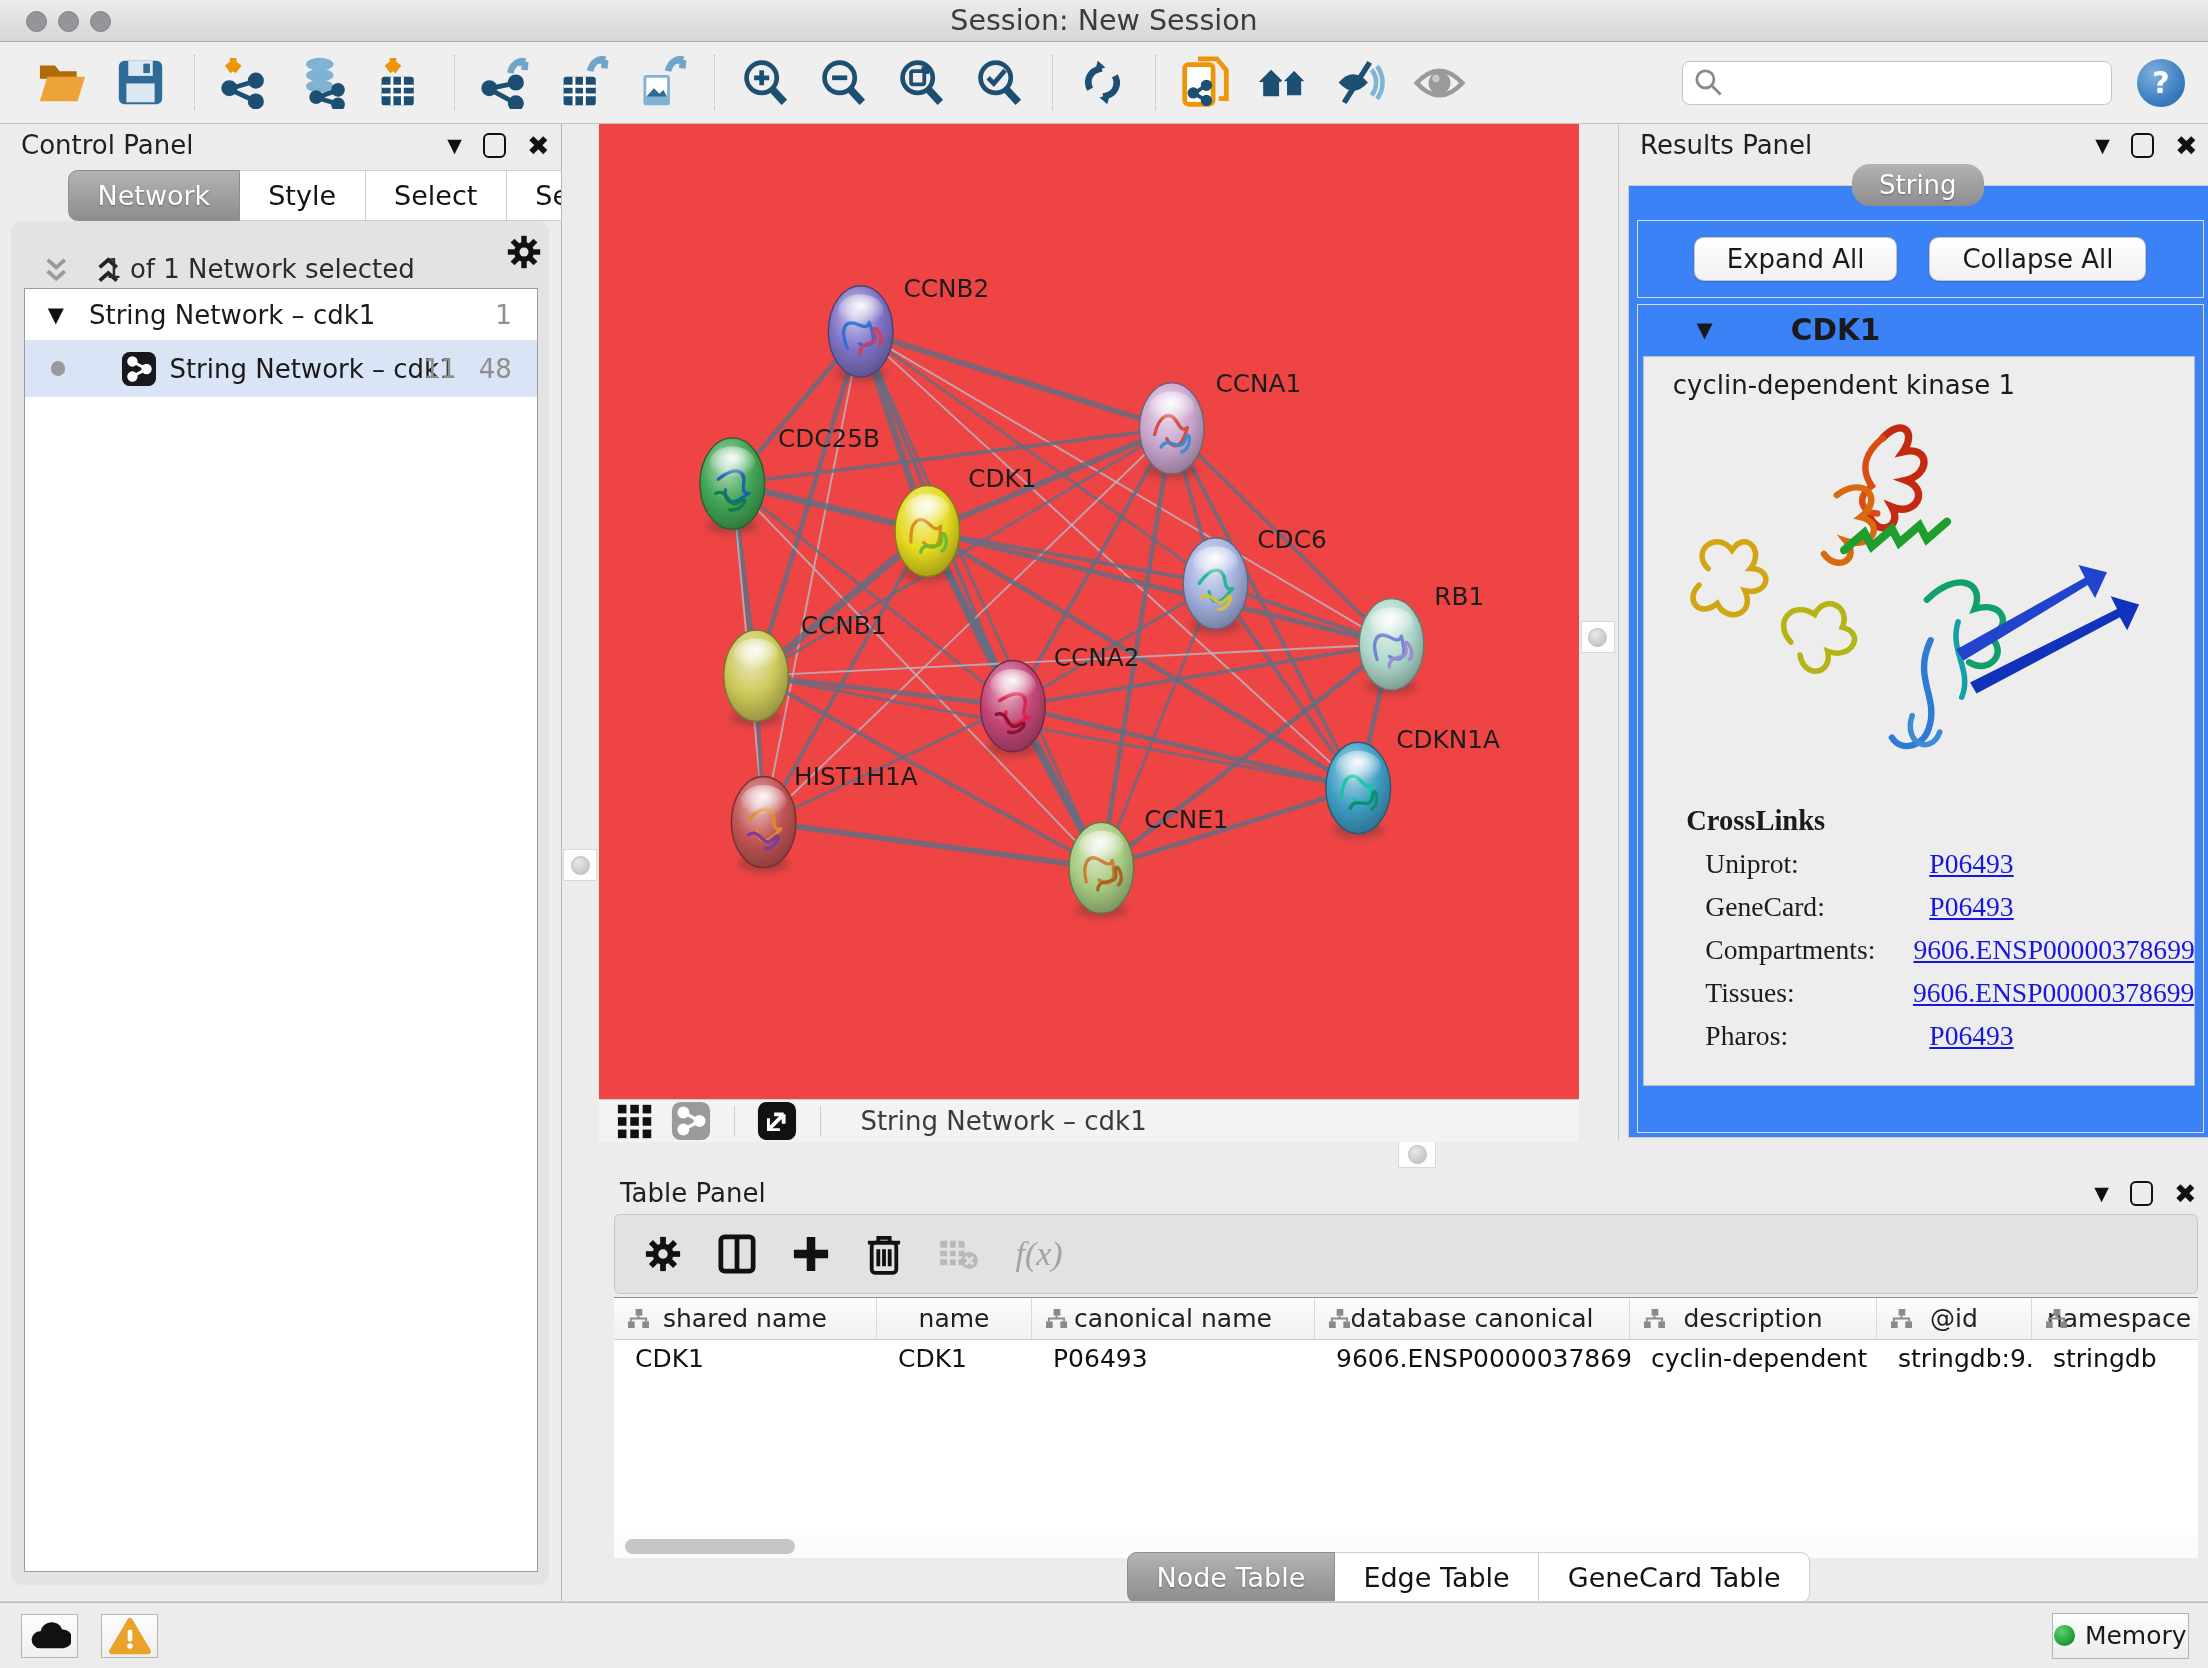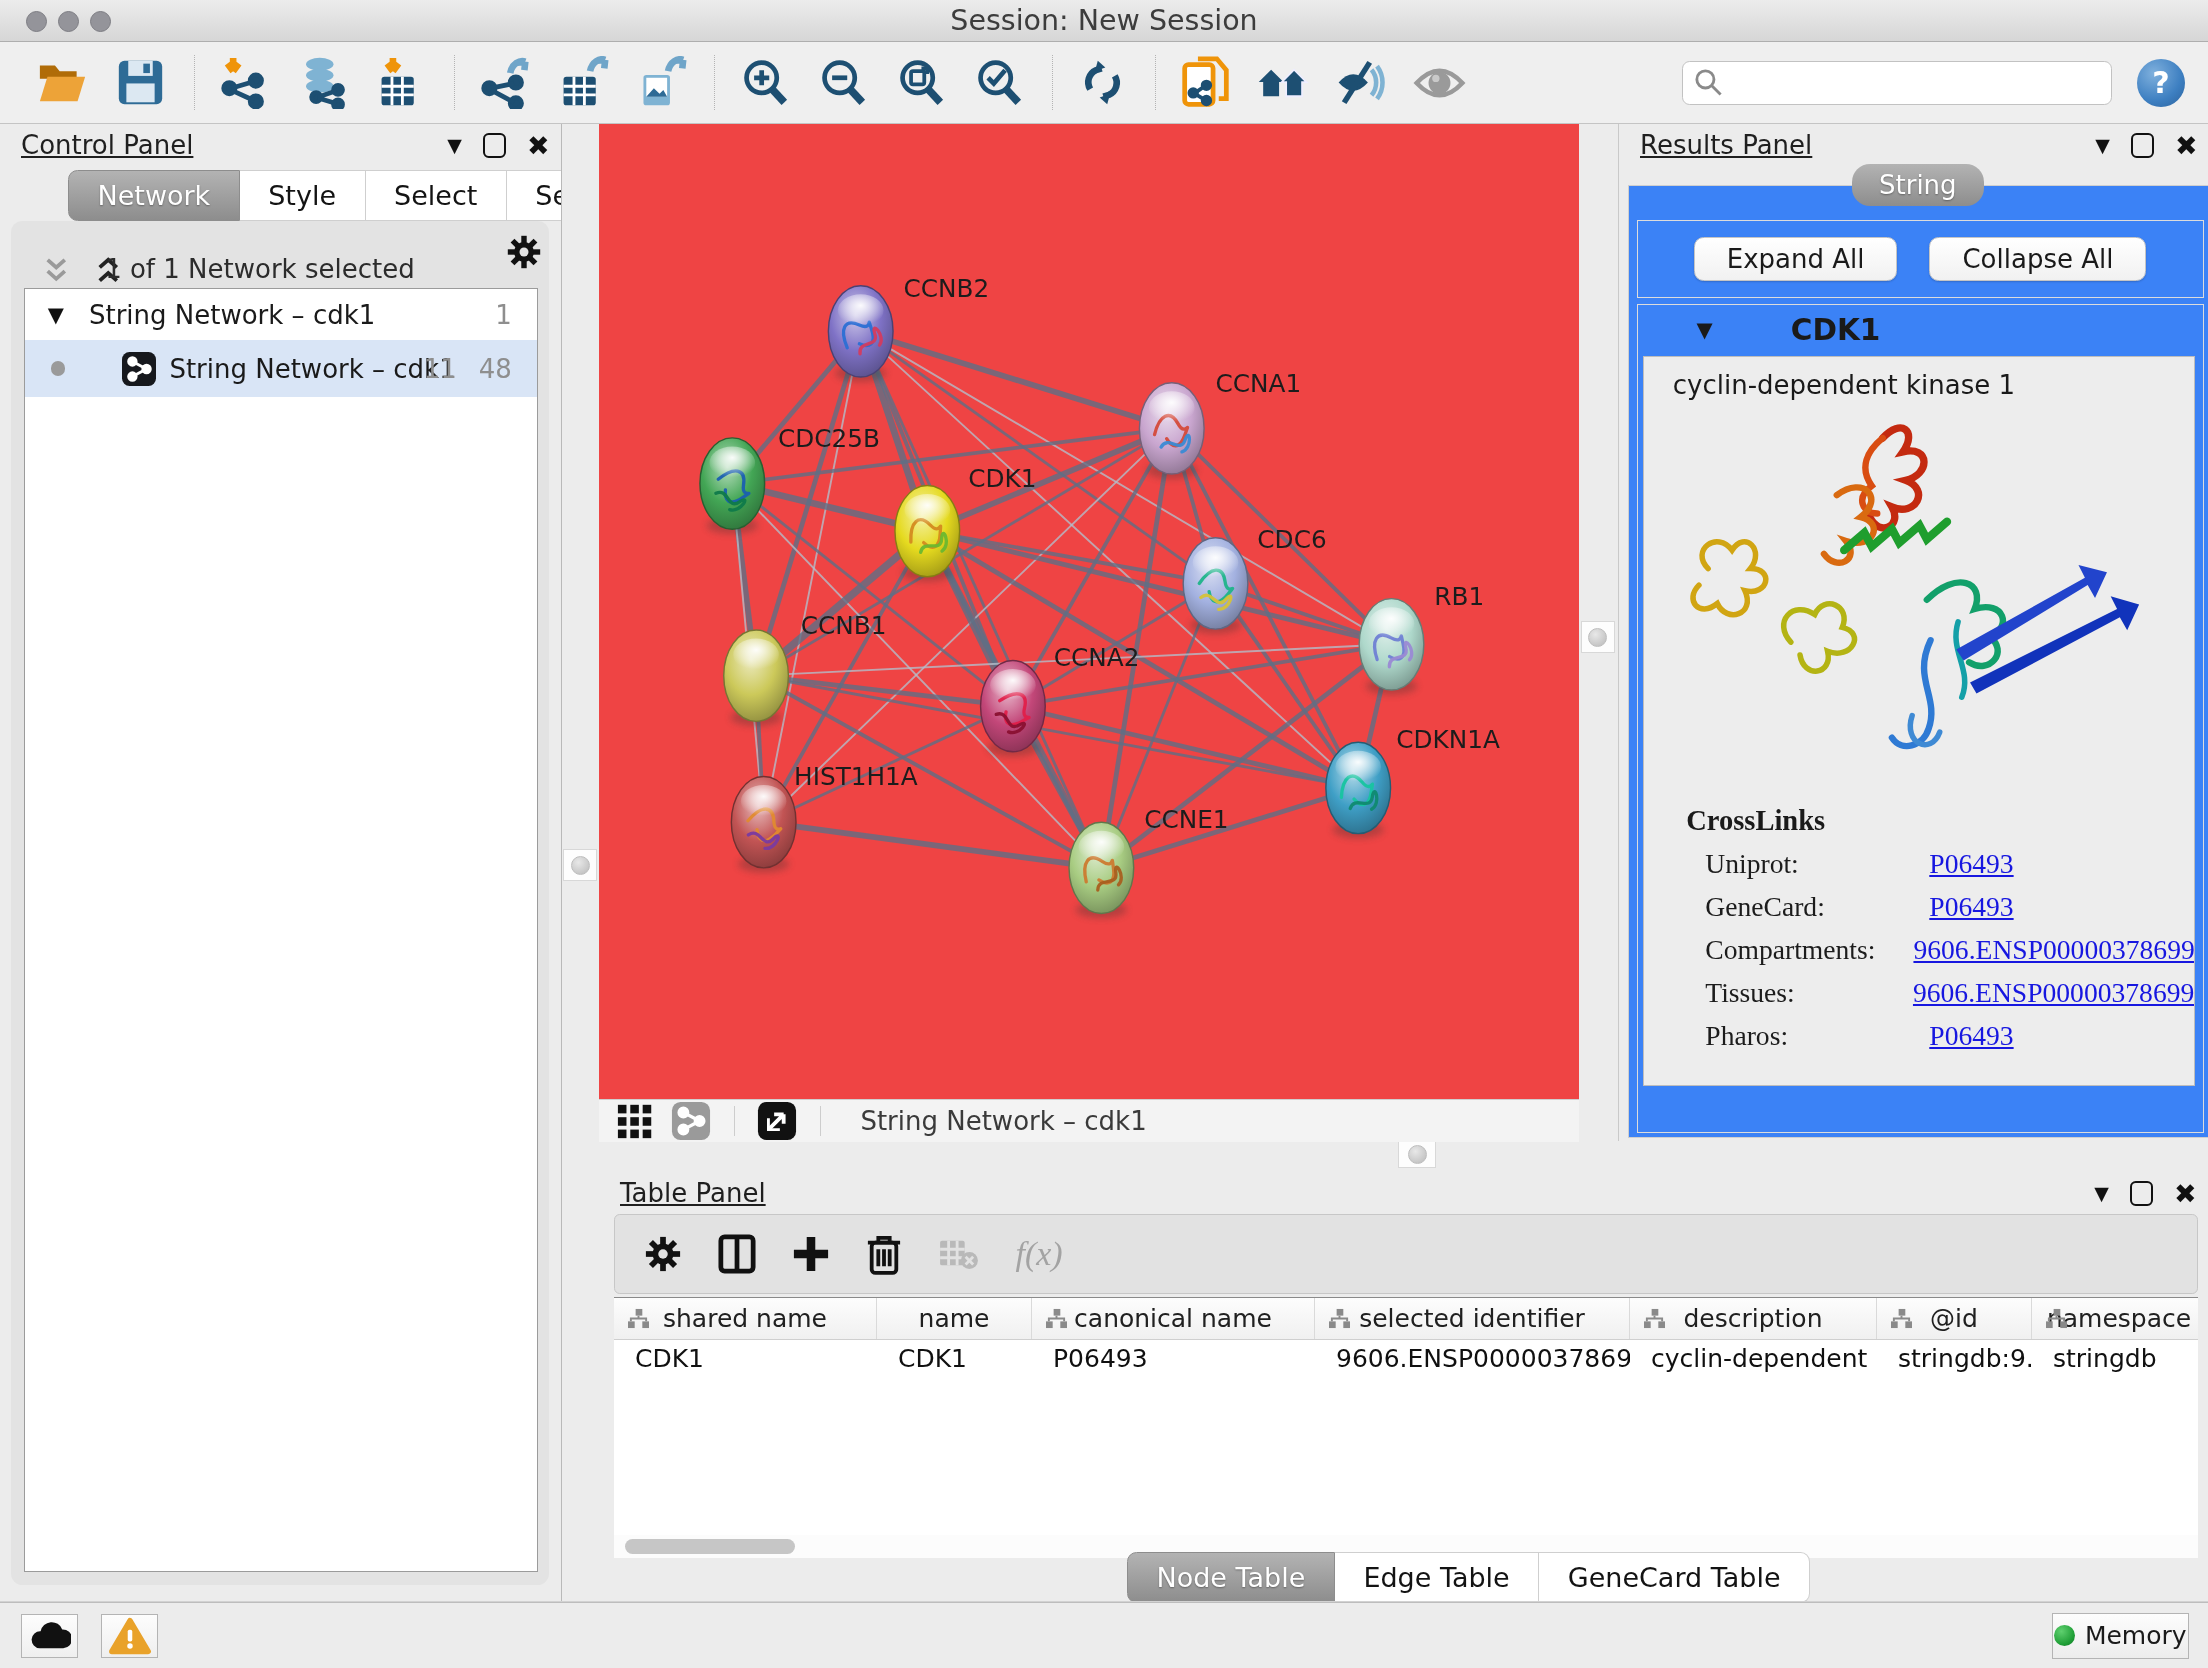--- a/index.html
+++ b/index.html
@@ -29,21 +29,21 @@
     border:1px solid #c2c2c2; border-radius:7.6px; display:flex; align-items:center; padding:0 11.4px; }
   #search-wrap input { border:none; outline:none; font-size:25px; width:361px; background:transparent;
     font-family:"DejaVu Sans","Liberation Sans",sans-serif; }
   #help-btn { width:48px; height:48px; border-radius:50%; margin-left:25px;
     background:radial-gradient(circle at 35% 30%, #7fb0dd, #3d7fc1 60%, #2b619c);
     color:#fff; font-size:30px; font-weight:bold; display:flex; align-items:center; justify-content:center; }
 
   
   #control-panel { left:0; top:124px; width:561px; height:1477px; background:#ececec; }
   .panel-head { position:absolute; left:0; top:0; width:100%; height:42px; display:flex; align-items:center; }
-  .panel-head .ph-title { font-size:26px; color:#1f1f1f; margin-left:21px;text-decoration:underline; }
+  .panel-head .ph-title { font-size:26px; color:#1f1f1f; margin-left:21px; }
   .ph-ctrls { position:absolute; right:11.4px; top:0; height:42px; display:flex; align-items:center; gap:21px; }
   .ph-tri { font-size:19px; color:#111; }
   .ph-box { width:23px; height:25px; border:2.9px solid #111; border-radius:5.7px; }
   .ph-x { font-size:27px; font-weight:bold; color:#111; line-height:1; }
 
   .tabs { position:absolute; display:flex; }
   .tab { height:51px; padding:0 28.5px; font-size:27px; display:flex; align-items:center;
     background:#fff; border:1px solid #cfcfcf; border-left:none; color:#131313; }
   .tab:first-child { border-left:1px solid #cfcfcf; border-radius:9.5px 0 0 9.5px; }
   .tab:last-child { border-radius:0 9.5px 9.5px 0; }
@@ -769,21 +769,21 @@
           </svg>
           <span>canonical name</span>
         </span>
         <span class="th" style="width:315px">
           <svg width="23" height="21" viewBox="0 0 24 22">
             <rect x="9" y="1" width="7" height="7" fill="#8a8a8a"></rect>
             <rect x="1" y="14" width="7" height="7" fill="#8a8a8a"></rect>
             <rect x="16" y="14" width="7" height="7" fill="#8a8a8a"></rect>
             <path d="M12 8 v3 M4 14 v-3 h16 v3" stroke="#8a8a8a" stroke-width="2" fill="none"></path>
           </svg>
-          <span>selected identifier</span>
+          <span>database canonical</span>
         </span>
         <span class="th" style="width:247px">
           <svg width="23" height="21" viewBox="0 0 24 22">
             <rect x="9" y="1" width="7" height="7" fill="#8a8a8a"></rect>
             <rect x="1" y="14" width="7" height="7" fill="#8a8a8a"></rect>
             <rect x="16" y="14" width="7" height="7" fill="#8a8a8a"></rect>
             <path d="M12 8 v3 M4 14 v-3 h16 v3" stroke="#8a8a8a" stroke-width="2" fill="none"></path>
           </svg>
           <span>description</span>
         </span>

